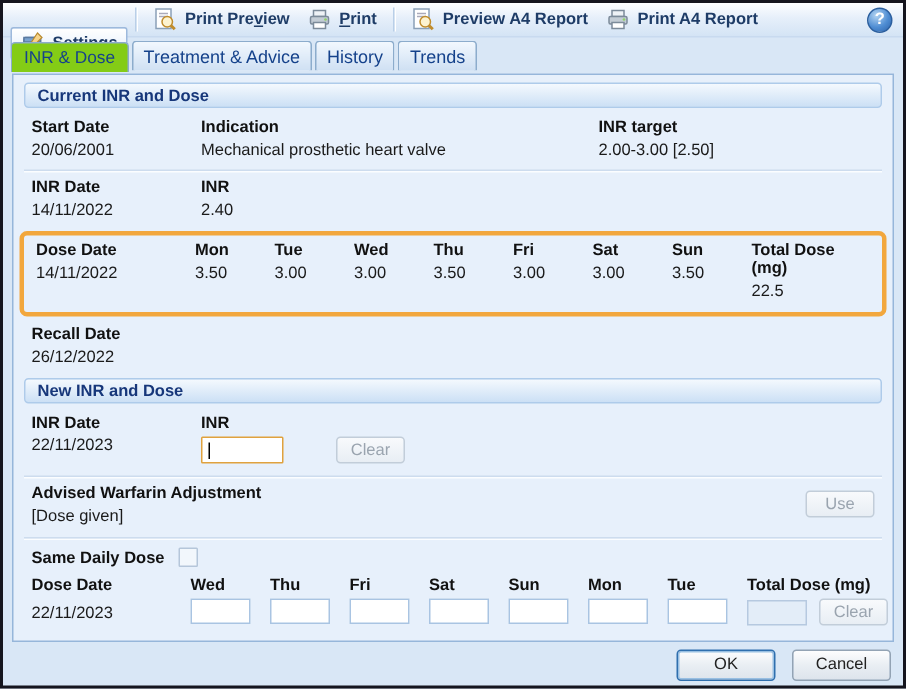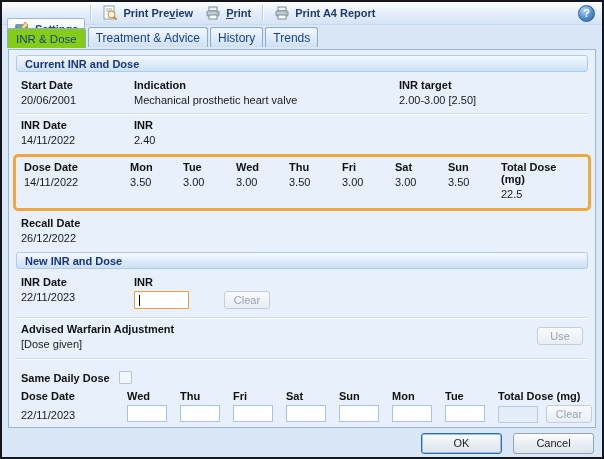--- a/index.html
+++ b/index.html
@@ -67,34 +67,34 @@
     width: 55px; height: 18px; border: 1px solid #e0a23e; background: #fff;
     font: 11px "Liberation Sans", sans-serif; padding: 2px 3px; border-radius: 1px; outline: none;
   }
   .btn-disabled {
     display: inline-block; min-width: 46px; text-align: center; padding: 2px 8px;
     background: linear-gradient(#f8fafc, #e8eef4); border: 1px solid #c2cdd9;
     color: #9aa4af; border-radius: 3px;
   }
   .advised-row { display: flex; align-items: flex-start; padding: 4px 5px 7px; gap: 28px; }
   .advised-row .grow { flex: 1; }
-  .samedaily { display: flex; align-items: center; gap: 9px; padding: 11px 5px 4px; }
+  .samedaily { display: flex; align-items: center; gap: 9px; padding: 5px 5px 4px; }
   .checkbox {
     width: 13px; height: 13px; border: 1px solid #b5c6da; background: #f2f7fc; border-radius: 1px;
   }
   .day-input {
     width: 40px; height: 17px; border: 1px solid #a9c4e2; background: #fff; margin-top: 3px;
     font: 11px "Liberation Sans", sans-serif; padding: 1px 3px;
   }
   .day-input:disabled, .day-input.disabled { background: #e3edf8; border-color: #b6c9e0; }
   .total-cell { display: flex; gap: 8px; align-items: flex-end; }
   
   .footer { position: absolute; right: 8px; bottom: 3px; display: flex; gap: 11px; }
   .btn {
-    width: 81px; height: 21px; text-align: center; padding-top: 3px;
+    width: 66px; height: 21px; text-align: center; padding-top: 3px;
     background: linear-gradient(#fdfdfe, #e9eef3 50%, #dde4ec);
     border: 1px solid #93a3b4; border-radius: 3px; color: #222;
   }
   .btn.focused { border-color: #2f6fae; box-shadow: inset 0 0 0 1px #98bfe2; }
   .caret-wrap { position: relative; display: inline-block; }
   .caret { position: absolute; left: 5px; top: 4px; width: 1px; height: 11px; background: #000; }
   u { text-decoration: underline; }
 </style>
 </head>
 <body>
@@ -135,20 +135,32 @@
             <rect x="4" y="10" width="8" height="4" fill="#fff" stroke="#7c8b9a"></rect>
             <circle cx="12" cy="8" r="0.9" fill="#8fd06a"></circle>
           </svg>
       </span>
       <span><u>P</u><span>rint</span></span>
     </div>
     <div class="tb-sep"></div>
     <div class="tb-btn">
       <span class="icon16">
         <svg width="16" height="16" viewBox="0 0 16 16">
+            <rect x="2" y="1" width="10" height="13" fill="#fff" stroke="#8aa0b8"></rect>
+            <line x1="4" y1="4" x2="10" y2="4" stroke="#aab"></line>
+            <line x1="4" y1="6" x2="10" y2="6" stroke="#aab"></line>
+            <circle cx="9.5" cy="9.5" r="3.5" fill="#fdf3d0" stroke="#c08c2c"></circle>
+            <line x1="12" y1="12" x2="14.5" y2="14.5" stroke="#c08c2c" stroke-width="2"></line>
+          </svg>
+      </span>
+      <span>Preview A4 Report</span>
+    </div>
+    <div class="tb-btn">
+      <span class="icon16">
+        <svg width="16" height="16" viewBox="0 0 16 16">
             <rect x="4" y="2" width="8" height="4" fill="#eef2f6" stroke="#7c8b9a"></rect>
             <rect x="2" y="6" width="12" height="5" rx="1" fill="#c3ccd5" stroke="#7c8b9a"></rect>
             <rect x="4" y="10" width="8" height="4" fill="#fff" stroke="#7c8b9a"></rect>
             <circle cx="12" cy="8" r="0.9" fill="#8fd06a"></circle>
           </svg>
       </span>
       <span>Print A4 Report</span>
     </div>
     <div class="tb-spacer"></div>
     <div class="help-btn">

